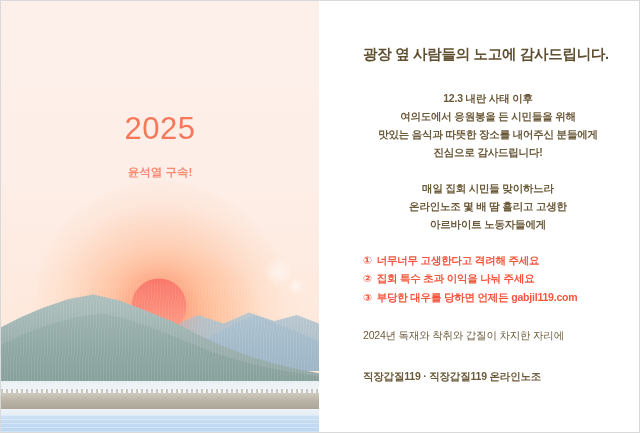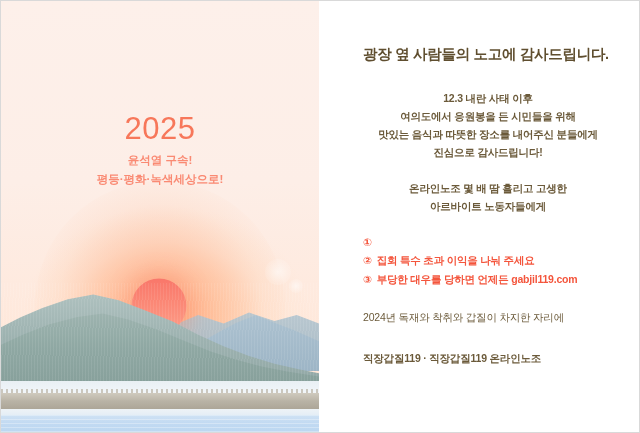--- a/index.html
+++ b/index.html
@@ -98,21 +98,21 @@
     position:absolute;left:0;top:414px;width:100%;height:17px;
     background-image:repeating-linear-gradient(0deg,rgba(255,255,255,.30) 0px,rgba(255,255,255,.30) 1px,rgba(255,255,255,0) 1px,rgba(255,255,255,0) 4px);
   }
 
   
   .left-text{position:absolute;left:0;right:0;top:112px;text-align:center;}
   .year{
     font-size:31px;font-weight:400;color:#f7775a;letter-spacing:.5px;line-height:1;
     font-family:"Liberation Sans","DejaVu Sans",sans-serif;
   }
-  .slogan{margin-top:7px;color:#fa8a73;font-weight:700;font-size:11.5px;line-height:1.62;}
+  .slogan{margin-top:19px;color:#fa8a73;font-weight:700;font-size:11.5px;line-height:1.62;}
 
   
   #right-panel{
     position:relative;flex:1;height:351px;background:#ffffff;
     padding:44px 26px 0 44px;box-sizing:border-box;
   }
   .msg-title{
     font-size:14.5px;font-weight:700;color:#5f4e2f;letter-spacing:-.3px;
     margin:0 0 25px 0;line-height:1.3;
   }
@@ -157,44 +157,45 @@
     <div class="tree-tops"></div>
     <div class="tree-band"></div>
     <div class="shore"></div>
     <div class="water-near"></div>
     <div class="water-ripples"></div>
 
     <div class="left-text">
       <div class="year">2025</div>
       <div class="slogan">
         <div>윤석열 구속!</div>
-        <div>평등·평화·녹색세상으로!</div>
       </div>
     </div>
   </div>
 
   <div id="right-panel">
 
     <h1 class="msg-title">광장 옆 사람들의 노고에 감사드립니다.</h1>
 
     <p class="para">
       <span class="ln">12.3 내란 사태 이후</span>
       <span class="ln">여의도에서 응원봉을 든 시민들을 위해</span>
       <span class="ln">맛있는 음식과 따뜻한 장소를 내어주신 분들에게</span>
       <span class="ln">진심으로 감사드립니다!</span>
     </p>
 
     <p class="para">
+      <span class="ln">매일 집회 시민들 맞이하느라</span>
       <span class="ln">온라인노조 몇 배 땀 흘리고 고생한</span>
       <span class="ln">아르바이트 노동자들에게</span>
     </p>
 
     <ul class="list">
       <li>
         <span class="num">①</span>
+        <span>너무너무 고생한다고 격려해 주세요</span>
       </li>
       <li>
         <span class="num">②</span>
         <span>집회 특수 초과 이익을 나눠 주세요</span>
       </li>
       <li>
         <span class="num">③</span>
         <span>부당한 대우를 당하면 언제든 gabjil119.com</span>
       </li>
     </ul>

